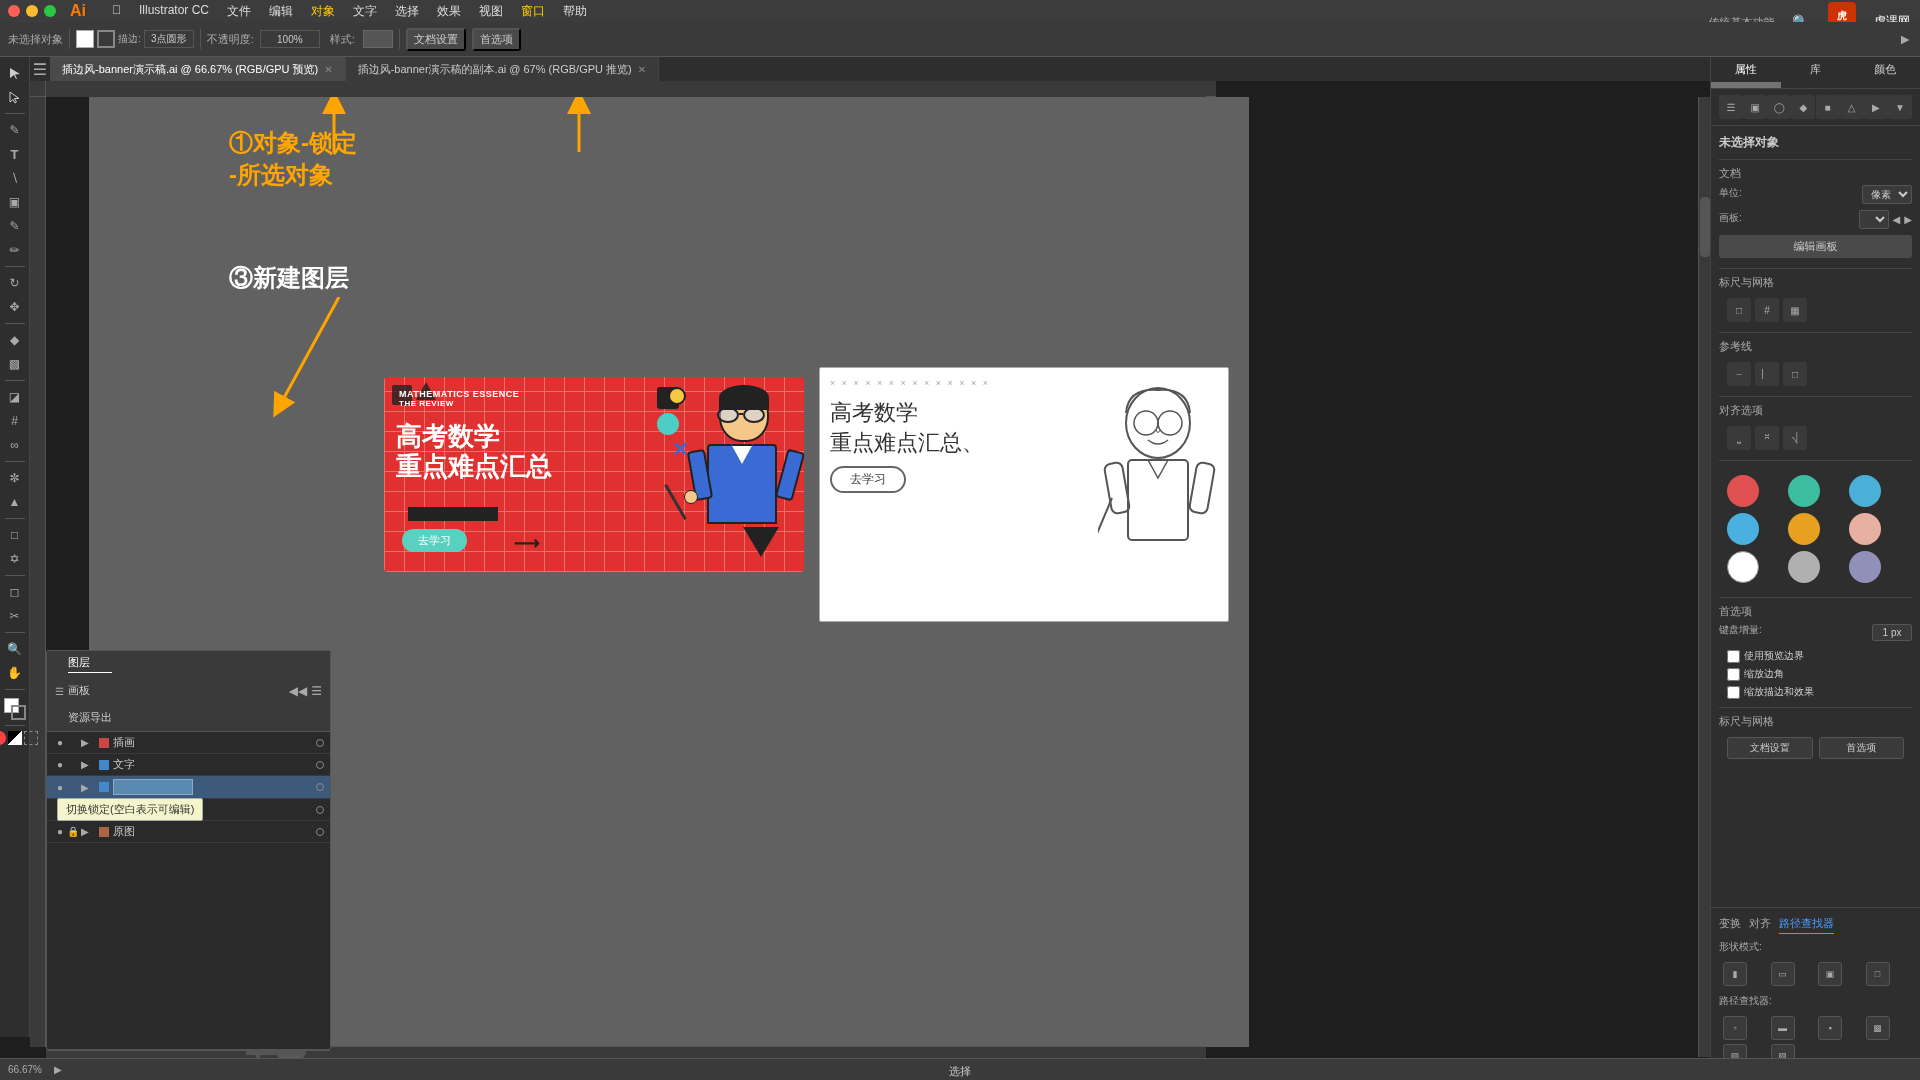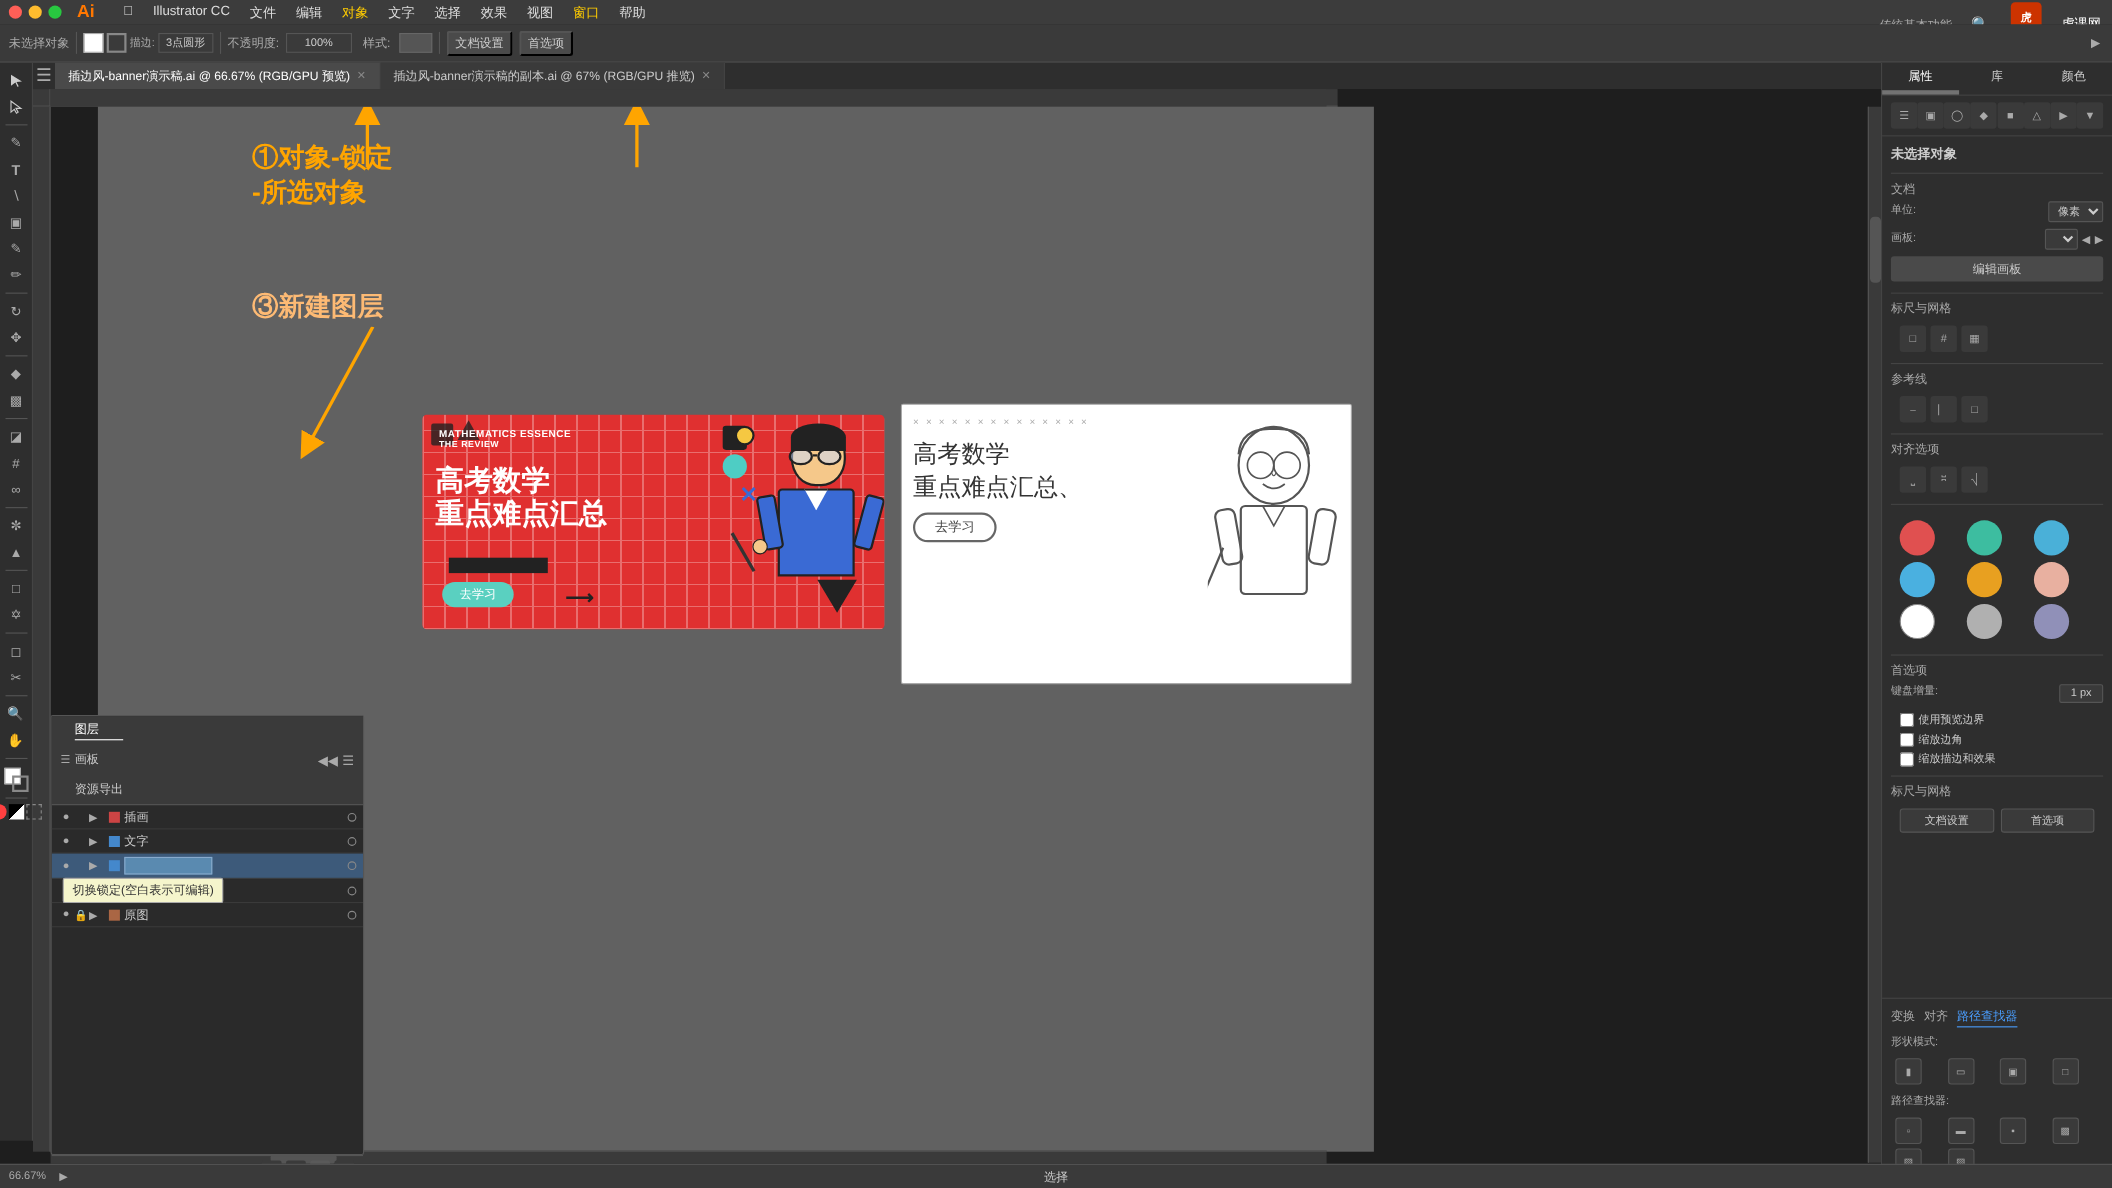--- a/index.html
+++ b/index.html
@@ -81,21 +81,21 @@
       background: #fff; border: 1px solid #aaa; border-radius: 2px;
     }
 
     
     .right-panel {
       position: absolute; top: 57px; right: 0; width: 210px; height: 1023px;
       background: #2e2e2e; border-left: 1px solid #444;
     }
     .rp-tabs { display: flex; border-bottom: 1px solid #444; }
     .rp-tab { flex: 1; text-align: center; padding: 5px; font-size: 11px; color: #ccc; cursor: pointer; }
-    .rp-tab.active { color: #fff; border-bottom: 4px solid #737373; }
+    .rp-tab.active { color: #fff; border-bottom: 6px solid #737373; }
     .rp-section { padding: 8px; }
     .rp-label { font-size: 10px; color: #aaa; margin-bottom: 4px; }
     .rp-row { display: flex; align-items: center; justify-content: space-between; margin-bottom: 6px; }
     .rp-select { background: #3a3a3a; border: 1px solid #555; color: #ccc; font-size: 10px; padding: 2px 4px; border-radius: 2px; }
     .rp-divider { width: 100%; height: 1px; background: #444; margin: 6px 0; }
     .rp-btn { background: #4a4a4a; border: none; color: #ccc; font-size: 11px; padding: 4px 10px; border-radius: 3px; cursor: pointer; width: 100%; margin-bottom: 4px; }
     .color-grid { display: grid; grid-template-columns: repeat(3, 1fr); gap: 6px; padding: 8px; }
     .color-swatch { width: 32px; height: 32px; border-radius: 50%; cursor: pointer; }
     .rp-icon-row { display: flex; gap: 4px; padding: 4px 8px; }
     .rp-icon { width: 24px; height: 24px; background: #3a3a3a; border-radius: 3px; display: flex; align-items: center; justify-content: center; color: #aaa; font-size: 10px; cursor: pointer; }
@@ -141,21 +141,21 @@
       border-top: 1px solid #555;
     }
     .status-item { font-size: 10px; color: #aaa; margin-right: 12px; }
 
     
     .rp-icon-toolbar { display: flex; justify-content: space-around; padding: 6px 8px; border-bottom: 1px solid #444; }
 
     
     .canvas-anno-1 { position: absolute; top: 30px; left: 140px; color: #FFA500; font-size: 24px; font-weight: bold; }
     .canvas-anno-2 { position: absolute; top: 30px; left: 380px; color: #FFA500; font-size: 24px; font-weight: bold; }
-    .canvas-anno-3 { position: absolute; top: 165px; left: 140px; color: #fdba74; font-size: 24px; font-weight: bold; }
+    .canvas-anno-3 { position: absolute; top: 165px; left: 140px; color: #ffffff; font-size: 24px; font-weight: bold; }
 
     
     .banner-grid { position: absolute; top: 0; left: 0; width: 100%; height: 100%; opacity: 0.3;
       background-image: repeating-linear-gradient(0deg, #fff 0, #fff 1px, transparent 1px, transparent 20px),
                         repeating-linear-gradient(90deg, #fff 0, #fff 1px, transparent 1px, transparent 20px); }
     .banner-title-en { position: absolute; top: 12px; left: 15px; color: #fff; font-size: 9px; font-weight: bold; letter-spacing: 0.5px; }
     .banner-btn { position: absolute; bottom: 20px; left: 18px; background: #5ad0c0; color: #fff; font-size: 11px; padding: 4px 16px; border-radius: 20px; }
 
     .banner-black-bar { position: absolute; top: 85px; left: 12px; width: 90px; height: 14px; background: #222; }
     .logo-icon { width: 28px; height: 28px; background: #cc3300; border-radius: 4px; display: flex; align-items: center; justify-content: center; color: #fff; font-size: 10px; font-weight: bold; }

